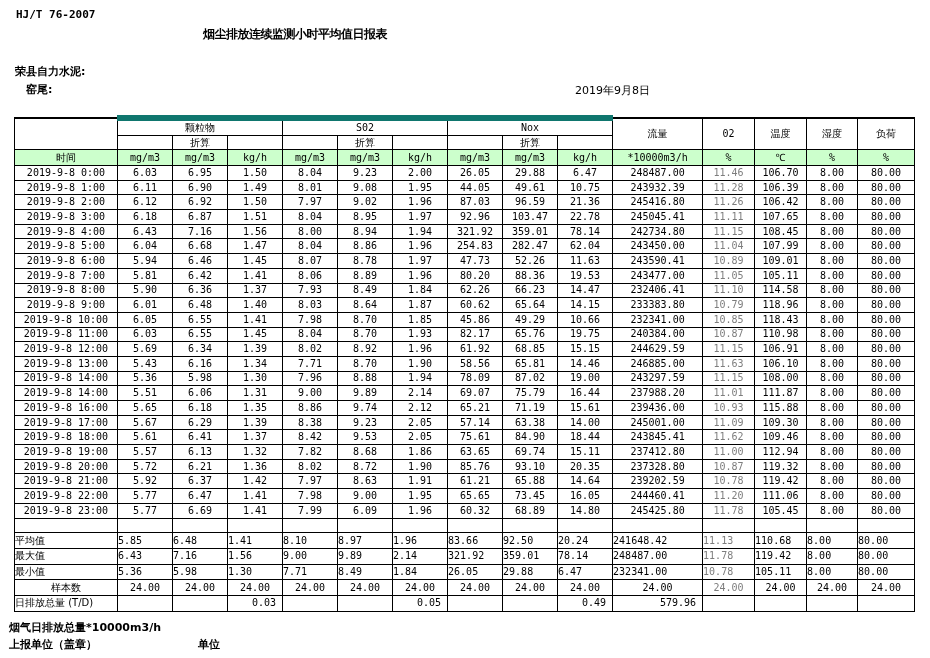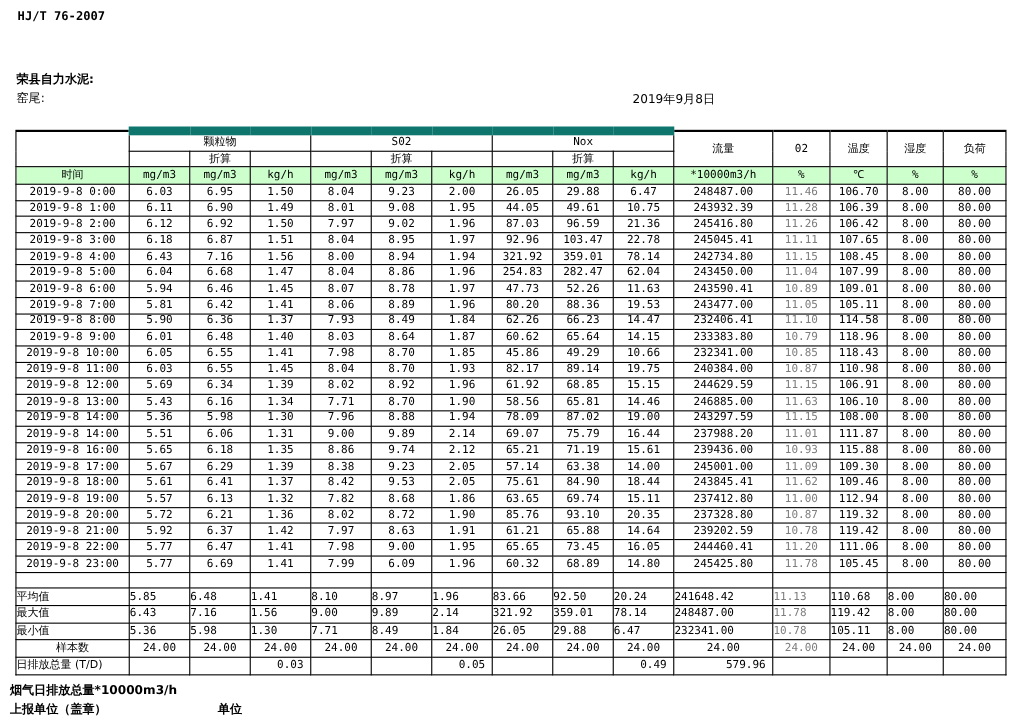--- a/index.html
+++ b/index.html
@@ -3,51 +3,52 @@
 <meta charset="utf-8">
 <style>
   html,body{margin:0;padding:0;}
   body{background:#fff;}
   .page{position:relative;width:930px;height:658px;background:#fff;overflow:hidden;
         font-family:"DejaVu Sans",sans-serif;color:#000;}
   .abs{position:absolute;white-space:nowrap;}
   .std{left:16px;top:8px;font-family:"DejaVu Sans Mono",monospace;font-weight:bold;font-size:11px;}
   .title{left:203px;top:26px;font-size:12px;font-weight:bold;letter-spacing:-0.5px;}
   .company{left:15px;top:64px;font-size:11px;font-weight:bold;}
-  .location{left:15px;top:82px;font-size:11px;font-weight:normal;}
+  .location{left:26px;top:82px;font-size:11px;font-weight:bold;}
   .date{left:575px;top:83px;font-size:11px;}
   .f1{left:9px;top:620px;font-size:11px;font-weight:bold;}
   .f2{left:9px;top:637px;font-size:11px;font-weight:bold;}
   .f3{left:198px;top:637px;font-size:11px;font-weight:bold;}
 
   table.report{position:absolute;left:14px;top:115px;width:900px;
        border-collapse:collapse;table-layout:fixed;
        font-family:"DejaVu Sans Mono",monospace;font-size:10px;}
   table.report td{border:1px solid #000;padding:0;height:13.7px;text-align:center;
        vertical-align:middle;overflow:hidden;white-space:nowrap;line-height:1;}
-  thead tr.h1 td{height:14px;border-top:8px solid #0f766e;}
+  thead tr.h1 td{height:14px;border-top:6px solid #0f766e;}
   thead tr.h1 td[rowspan]{border-top:2px solid #000;}
   thead tr.h2 td{height:13px;}
   thead tr.h3 td{height:15px;background:var(--green,#ccffcc);}
   .cjk{font-family:"DejaVu Sans",sans-serif;}
   td.c-time{text-align:right;padding-right:3px;}
   tr.t-sumr td{text-align:left;padding-right:2px;}
   tr.t-total td{text-align:right;padding-right:6px;margin-top:10px;}
   td.lbl-r{font-family:"DejaVu Sans",sans-serif;text-align:right;padding-right:2px;}
   td.lbl-l{font-family:"DejaVu Sans",sans-serif;text-align:left !important;padding-left:1px;}
   td.o2col{color:var(--gray,#7d7d7d);}
   tr.t-sum td{height:14.7px;}
   tr.t-spacer td{height:13.7px;}
 </style>
 </head>
 <body>
 
 <div class="page">
 
   <div class="abs std">HJ/T  76-2007</div>
+  <div class="abs title">烟尘排放连续监测小时平均值日报表</div>
   <div class="abs company">荣县自力水泥:</div>
   <div class="abs location">窑尾:</div>
   <div class="abs date">2019年9月8日</div>
 
   <table class="report">
     <colgroup>
       <col style="width:103px">
       <col style="width:55px">
         <col style="width:55px">
         <col style="width:55px">
@@ -294,21 +295,21 @@
         </tr>
         <tr class="t-data">
           <td class="c-time">2019-9-8 11:00</td>
           <td>6.03</td>
           <td>6.55</td>
           <td>1.45</td>
           <td>8.04</td>
           <td>8.70</td>
           <td>1.93</td>
           <td>82.17</td>
-          <td>89.14</td>
+          <td>65.76</td>
           <td>19.75</td>
           <td>240384.00</td>
           <td class="o2col">10.87</td>
           <td>110.98</td>
           <td>8.00</td>
           <td>80.00</td>
         </tr>
         <tr class="t-data">
           <td class="c-time">2019-9-8 12:00</td>
           <td>5.69</td>

